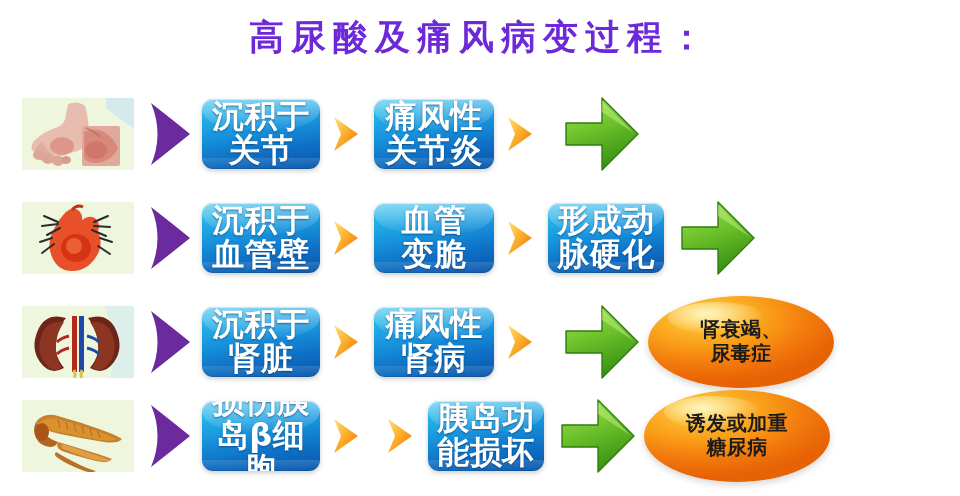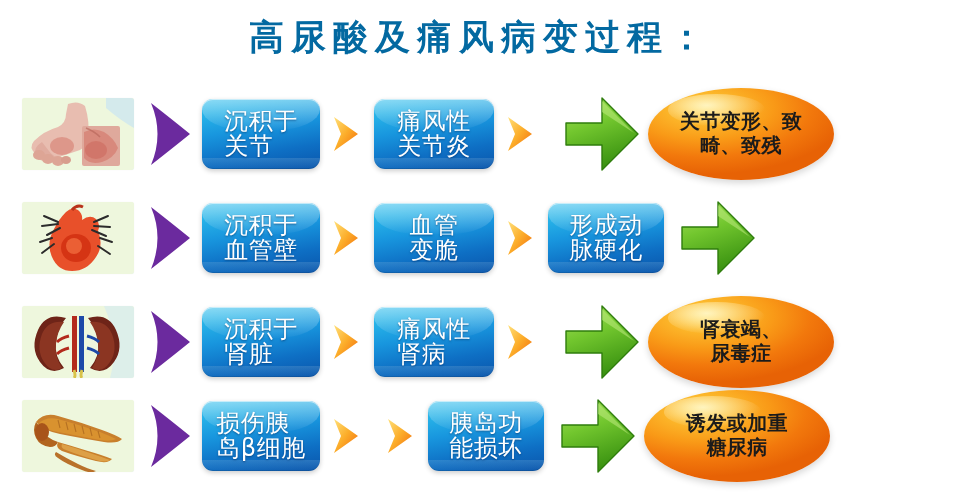--- a/index.html
+++ b/index.html
@@ -22,21 +22,21 @@
   
   .title {
     position: absolute;
     top: 14px;
     left: 0;
     width: 960px;
     text-align: center;
     font-size: 35px;
     font-weight: bold;
     letter-spacing: 7px;
-    color: #0369a1;
+    color: #6d28d9;
     font-family: "DejaVu Sans", "Liberation Sans", sans-serif;
     white-space: nowrap;
   }
 
   
   .row {
     position: absolute;
     left: 0;
     width: 960px;
     height: 104px;
@@ -100,24 +100,24 @@
     top: 0; left: 0; right: 0;
     height: 44%;
     border-radius: 11px 11px 40% 40% / 11px 11px 22px 22px;
     background: linear-gradient(180deg, rgba(255,255,255,0.40), rgba(255,255,255,0.02));
     pointer-events: none;
   }
   .stage-text {
     position: relative;
     z-index: 2;
     color: #ffffff;
-    font-size: 24px;
-    font-weight: normal;
+    font-size: 32px;
+    font-weight: bold;
     line-height: 1.06;
-    text-align: left;
+    text-align: center;
     letter-spacing: 0.5px;
     white-space: pre-line;
     text-shadow: 0 1px 2px rgba(0,40,90,0.55);
   }
   .stage.w1 { width: 118px; }
   .stage.w2 { width: 120px; }
   .stage.w3 { width: 116px; }
 
   
   .reflect {
@@ -277,24 +277,20 @@
               <stop offset="100%" stop-color="#3c9412"></stop>
           </linearGradient>
         </defs>
         <path d="M6 31 H42 V6 L78 42 L42 78 V53 H6 Z" fill="url(#ga0)" stroke="#2f7d0d" stroke-width="1.4" stroke-linejoin="round"></path>
         <path d="M42 9 L74 41 L42 20 Z" fill="#bdeb7d" opacity="0.55"></path>
       </svg>
     </div>
 
     <div class="gap-d"></div>
 
-    <div class="outcome">
-      <span class="outcome-text">关节变形、致
-畸、致残</span>
-    </div>
   </div>
 
   <div class="row row-1">
 
     <div class="thumb">
       <svg viewBox="0 0 112 72" preserveAspectRatio="none">
         <rect x="0" y="0" width="112" height="72" fill="#eef7dd"></rect>
         <path d="M44 10 q6 -6 12 -2 q5 4 4 10 q8 -6 14 -1 q5 5 2 12 q6 14 -2 26 q-9 14 -24 14 q-14 0 -20 -14 q-6 -14 2 -28 q5 -10 12 -17 z" fill="#e8502a"></path>
         <ellipse cx="54" cy="46" rx="15" ry="14" fill="#d12f10" opacity="0.85"></ellipse>
         <ellipse cx="52" cy="44" rx="8" ry="8" fill="#f06a3c" opacity="0.8"></ellipse>

